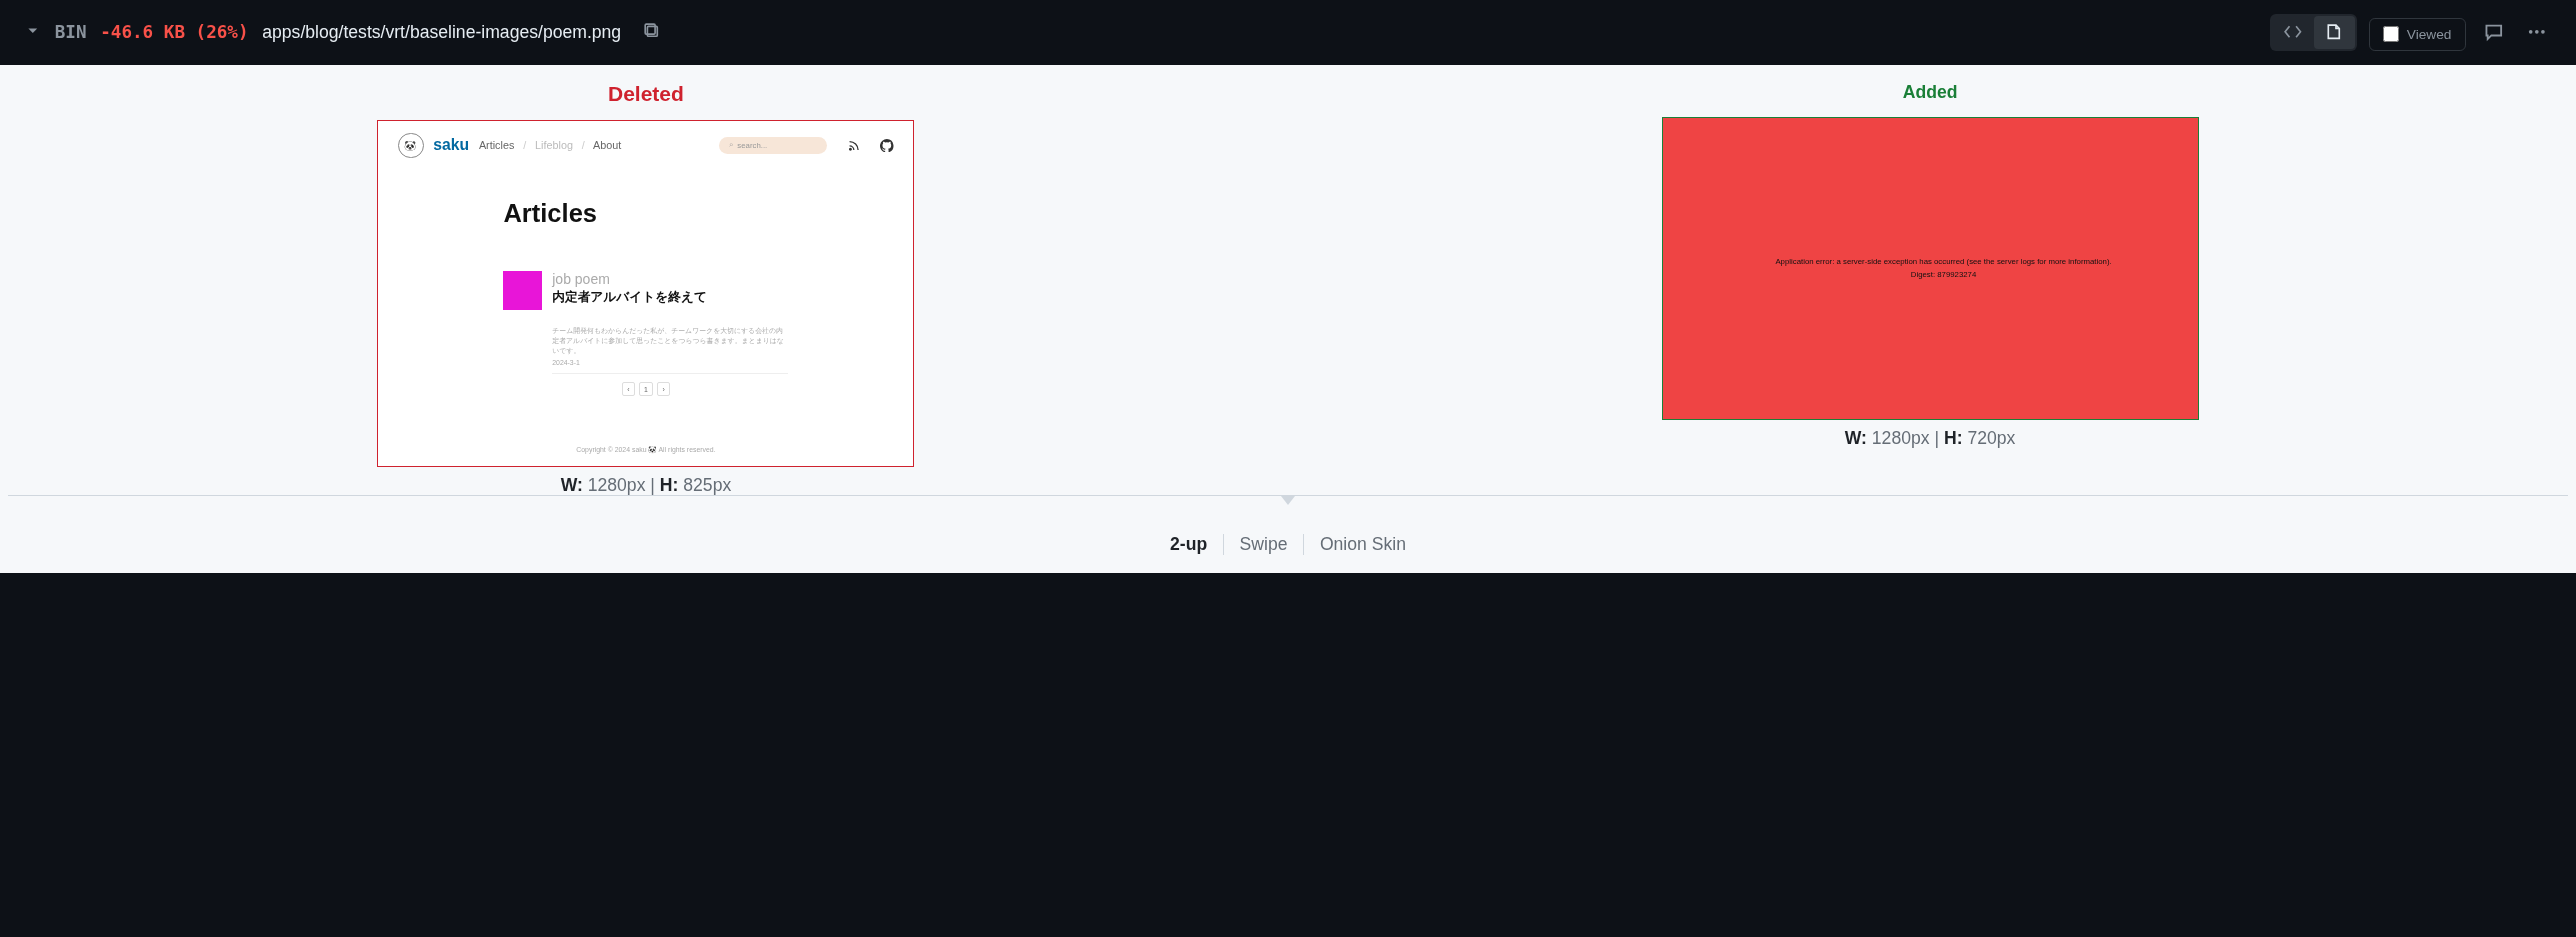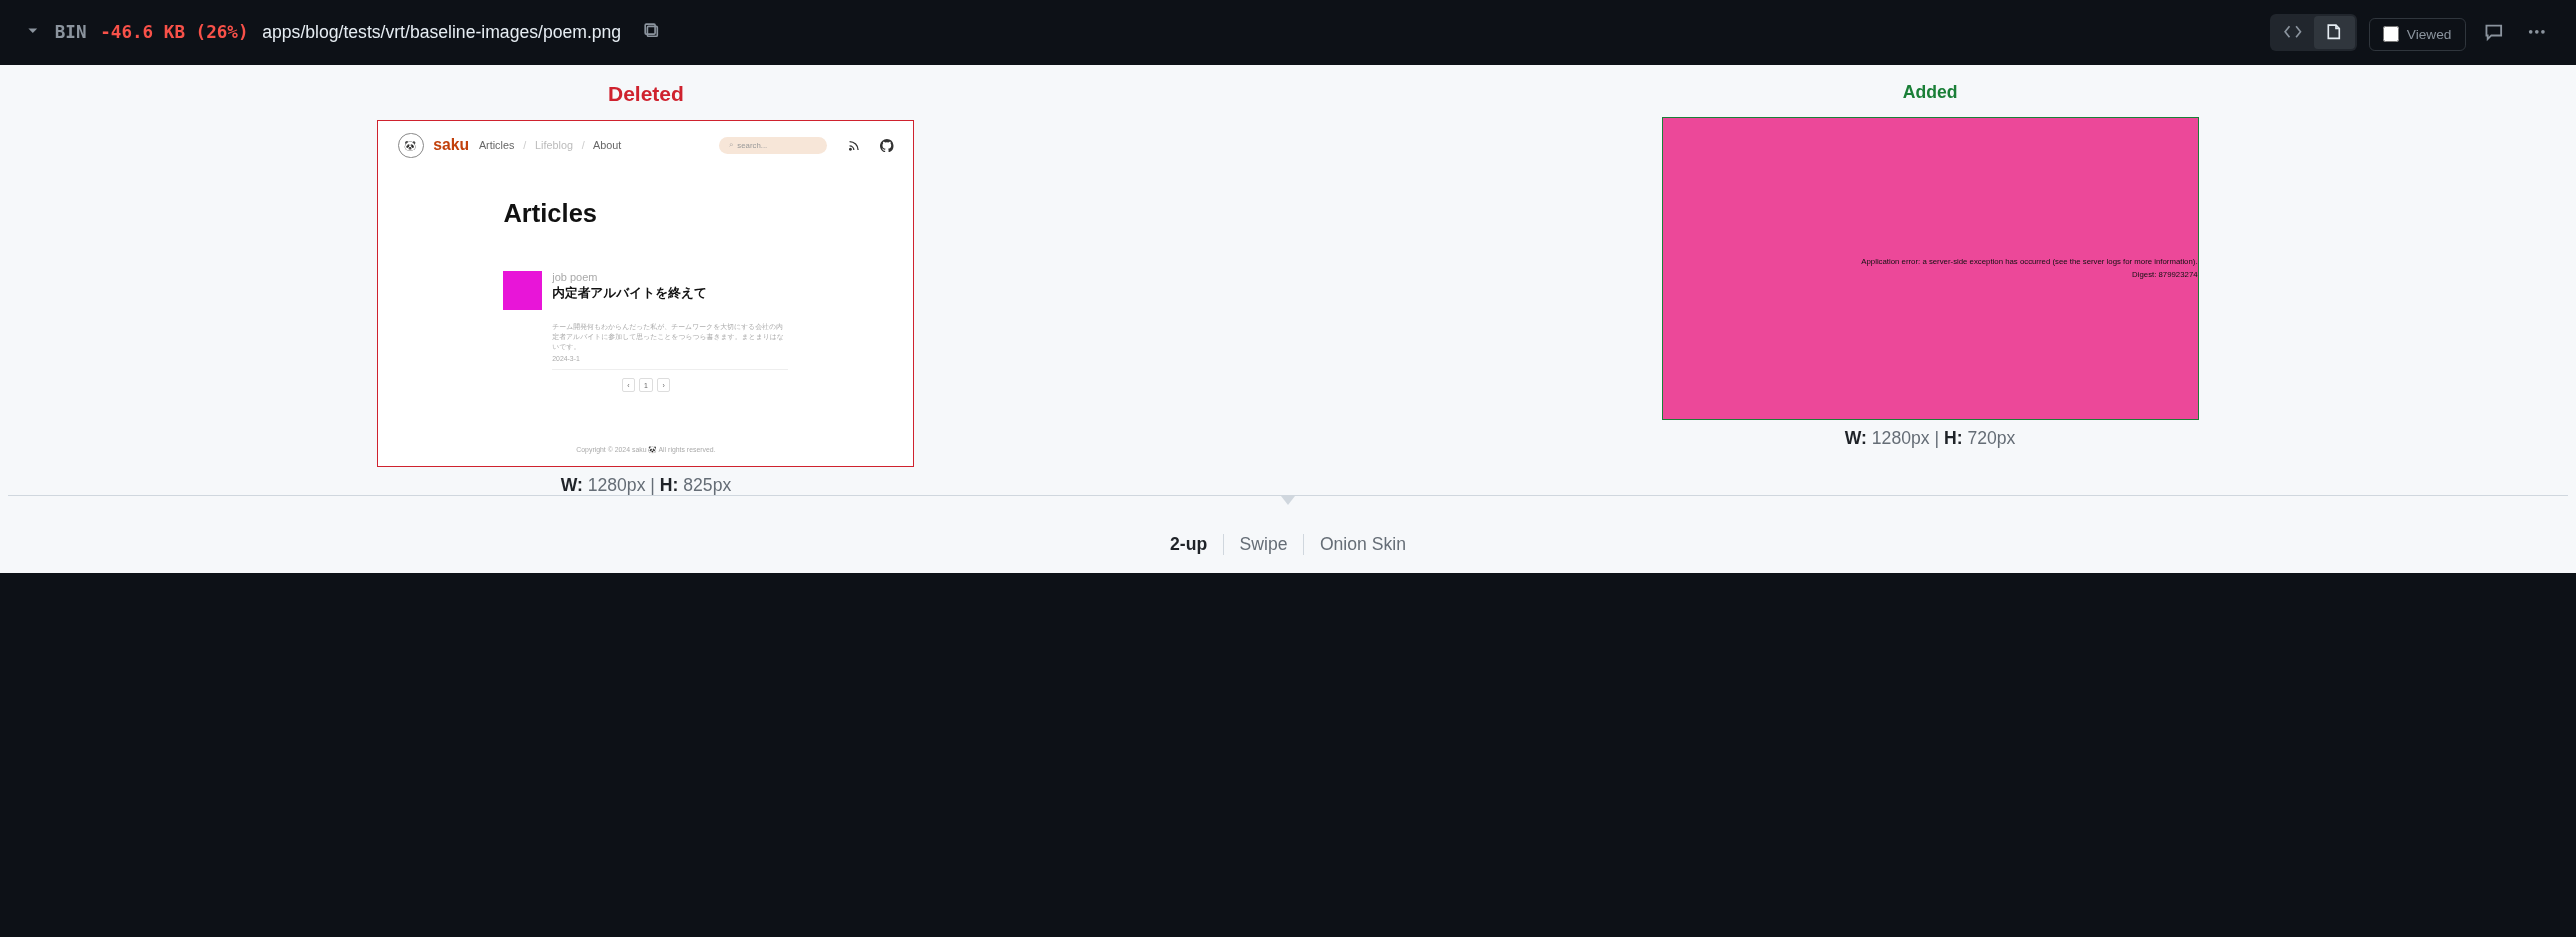--- a/index.html
+++ b/index.html
@@ -38,41 +38,41 @@
 .comparison {
   display: flex;
   gap: 7.8px;
   justify-content: center;
   align-items: flex-start;
 }
 .side { flex: 1; display: flex; flex-direction: column; align-items: center; }
 .side-label-deleted { color: #cf222e; font-weight: 600; font-size: 21px; margin-bottom: 13.7px; }
 .side-label-added { color: #1a7f37; font-weight: 600; font-size: 17.6px; margin-bottom: 13.7px; }
 .thumb-del { border: 1px solid #cf222e; background: #fff; width: 537px; height: 347px; position: relative; overflow: hidden; }
-.thumb-add { border: 1px solid #1a7f37; background: #ec4899; width: 537px; height: 303px; position: relative; display:flex; align-items:flex-end; justify-content:center; flex-direction:column;padding-left:27px; }
+.thumb-add { border: 1px solid #1a7f37; background: #ef4444; width: 537px; height: 303px; position: relative; display:flex; align-items:center; justify-content:center; flex-direction:column;padding-left:27px; }
 .dims { margin-top: 8px; font-size: 17.6px; color: #656d76; }
 .dims b { color: #1f2328; }
 
 
 .t-head { display:flex; align-items:center; gap:9.8px; padding: 11.8px 19.6px; }
 .t-logo { width:25.5px; height:25.5px; border:1px solid #888; border-radius:50%; display:flex;align-items:center;justify-content:center;font-size:9.8px;}
-.t-brand { font-weight:700; font-size:15.7px; color:#c2410c; }
+.t-brand { font-weight:700; font-size:15.7px; color:#0369a1; }
 .t-nav { color:#666; font-size:10.8px; }
 .t-nav span.sep { color:#ccc; margin:0 5.9px; }
 .t-nav .muted { color:#bbb; }
 .t-spacer { flex:1; }
 .t-search { background:#f7e6d8; border-radius:15.7px; width:108px; height:17.6px; font-size:7.8px; color:#999; padding:0 9.8px; display:flex;align-items:center;gap:3.9px;}
 .t-icon { color:#333; }
 .t-icon svg { display:block; }
 .t-main { padding: 29px 125px 0 125px; }
 .t-title { font-size: 25.5px; font-weight: 800; color:#111; }
 .t-article { display:flex; gap:9.8px; margin-top: 43px; }
 .t-img { width:39px; height:39px; background:#e815d8; }
 .t-artbody { flex:1; }
-.t-tags { font-size:11px; color:#aaa; }
+.t-tags { font-size:14px; color:#aaa; }
 .t-atitle { font-size:12.7px; font-weight:600; color:#111; margin-top:2px;}
 .t-desc { font-size:6.9px; color:#aaa; margin-top:19.6px; line-height:1.5;}
 .t-date { font-size:6.9px; color:#aaa; margin-top:2px;}
 .t-hr { border:none; border-top:1px solid #eee; margin:7.8px 0 7.8px 49px;}
 .t-pager { display:flex; justify-content:center; gap:3.9px; margin-top:5.9px;}
 .t-pagebtn { width:13.7px; height:13.7px; border:1px solid #ddd; border-radius:2px; font-size:6.9px; display:flex;align-items:center;justify-content:center;color:#666;}
 .t-foot { position:absolute; bottom:11.8px; left:0; right:0; text-align:center; font-size:6.9px; color:#aaa;}
 
 .t-err { font-size:7.8px; color:#111; text-align:center; }
 .t-err2 { font-size:7.8px; color:#111; margin-top:3.9px; }

